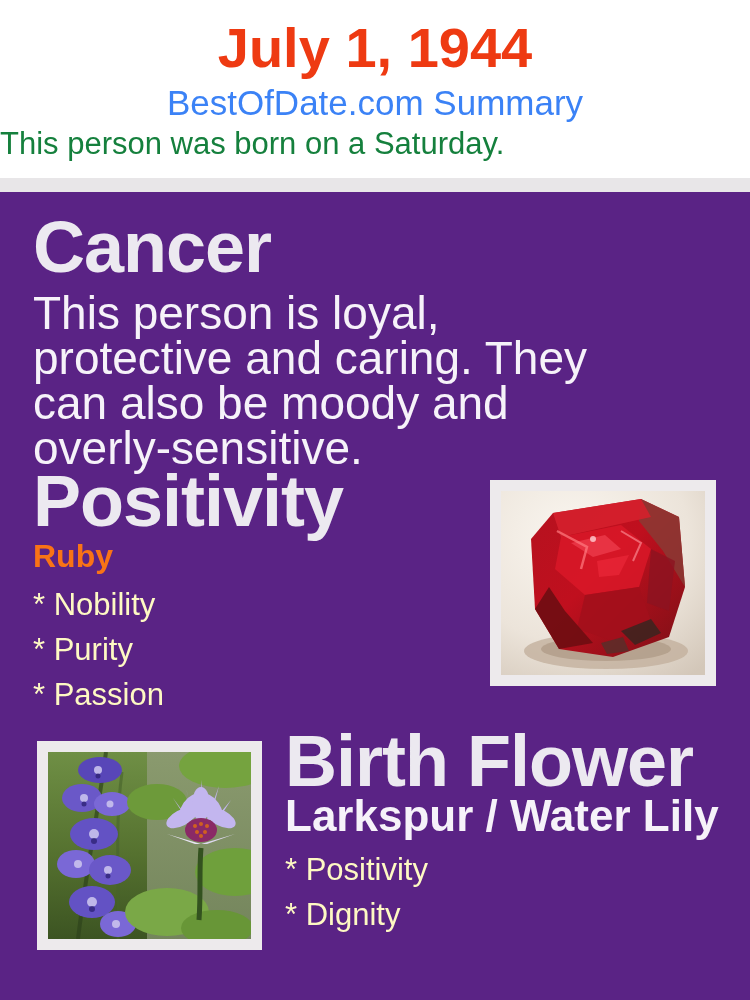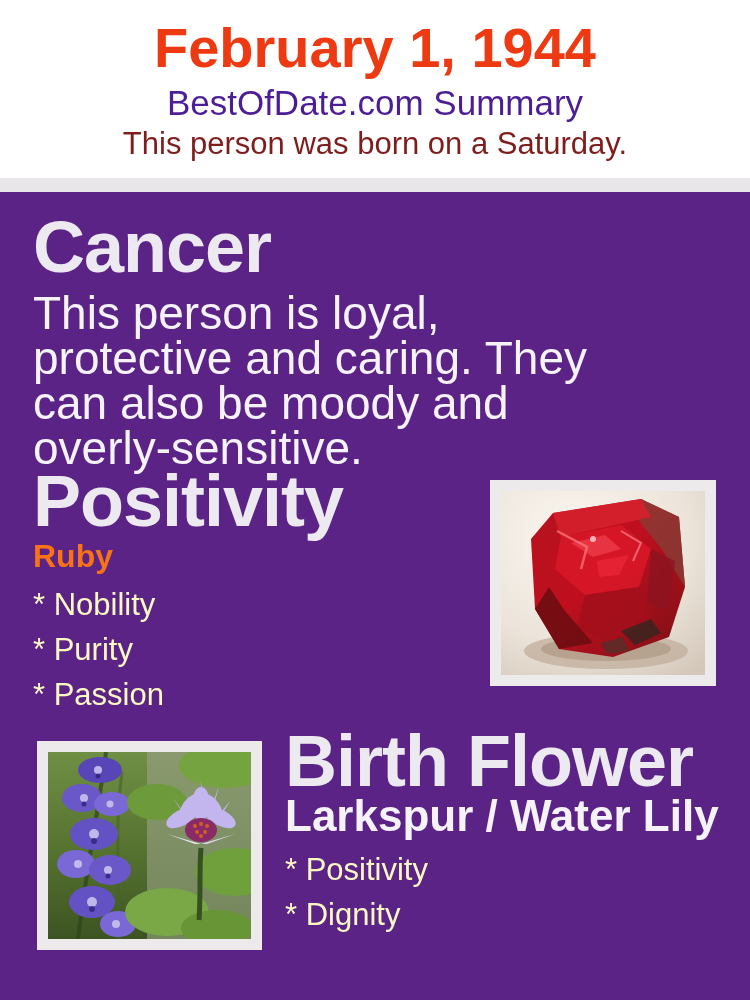--- a/index.html
+++ b/index.html
@@ -9,25 +9,25 @@
     -webkit-font-smoothing:antialiased;
   }
   
   .header{position:absolute;top:0;left:0;width:750px;height:178px;background:#ffffff;}
   .date-title{
     position:absolute;top:18px;left:0;width:750px;text-align:center;
     font-size:56px;font-weight:700;line-height:60px;color:#EE3A12;margin:0;
   }
   .site-line{
     position:absolute;top:84px;left:0;width:750px;text-align:center;
-    font-size:35px;font-weight:400;line-height:38px;color:#4c1d95;
+    font-size:35px;font-weight:400;line-height:38px;color:#3b82f6;
   }
   .born-line{
-    position:absolute;top:124px;left:0;width:750px;text-align:center;
-    font-size:31px;font-weight:400;line-height:40px;color:#7f1d1d;
+    position:absolute;top:124px;left:0;width:750px;
+    font-size:31px;font-weight:400;line-height:40px;color:#15803d;
   }
   .divider{position:absolute;top:178px;left:0;width:750px;height:14px;background:#E8E6E8;}
   
   .main{position:absolute;top:192px;left:0;width:750px;height:808px;background:#5A2385;}
   .h-big{
     position:absolute;margin:0;font-size:72px;font-weight:700;line-height:66px;
     color:#ECE9F0;letter-spacing:-1px;
   }
   .zodiac-title{left:33px;top:22px;}
   .zodiac-desc{
@@ -58,21 +58,21 @@
     position:absolute;left:285px;top:599px;font-size:44px;line-height:50px;
     font-weight:700;color:#F6F2F9;white-space:nowrap;
   }
 </style>
 </head>
 <body>
 
 <div class="page">
 
   <header class="header">
-    <h1 class="date-title">February 1, 1944</h1>
+    <h1 class="date-title">July 1, 1944</h1>
     <div class="site-line">BestOfDate.com Summary</div>
     <div class="born-line">This person was born on a Saturday.</div>
   </header>
 
   <div class="divider"></div>
 
   <main class="main">
 
     <h2 class="h-big zodiac-title">Cancer</h2>
     <p class="zodiac-desc">This person is loyal, protective and caring. They can also be moody and overly-sensitive.</p>

